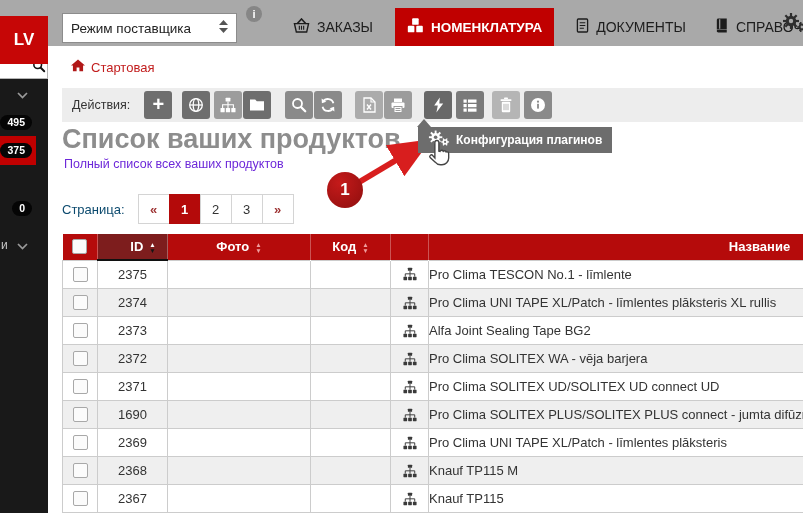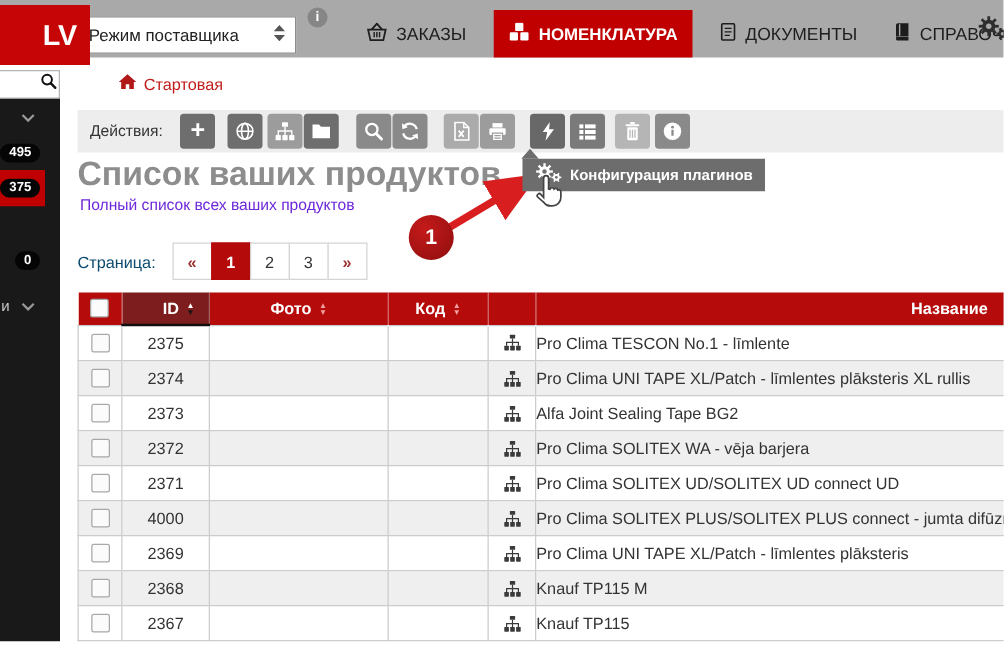--- a/index.html
+++ b/index.html
@@ -1,38 +1,38 @@
 <!DOCTYPE html>
 <html><head>
 <meta charset="utf-8">
 <style>
   html,body{margin:0;padding:0;background:#fff;}
   .screen{position:relative;width:803px;height:516px;overflow:hidden;background:#fff;
           font-family:"Liberation Sans",sans-serif;-webkit-font-smoothing:antialiased;}
   
   .topbar{position:absolute;left:0;top:0;width:803px;height:46px;background:#a9a9a9;}
-  .logo{position:absolute;left:0;top:4px;width:48px;height:48px;background:#c60606;color:#fff;
-        display:flex;align-items:center;justify-content:center;font-size:23px;font-weight:bold;z-index:3;padding-left:24px;}
+  .logo{position:absolute;left:0;top:16px;width:48px;height:48px;background:#c60606;color:#fff;
+        display:flex;align-items:center;justify-content:center;font-size:17px;font-weight:bold;z-index:3;}
   .mode-select{position:absolute;left:62px;top:13px;width:175px;height:30px;background:#fff;
         border:1px solid #8c8c8c;box-sizing:border-box;display:flex;align-items:center;
         padding:0 8px;font-size:13.5px;color:#222;cursor:pointer;}
   .mode-select .val{flex:1;}
   .info-badge{position:absolute;left:246px;top:6px;width:16px;height:16px;border-radius:50%;
         background:#868686;color:#fff;font-size:11px;font-weight:bold;display:flex;
         align-items:center;justify-content:center;}
   .nav{position:absolute;left:287px;top:8px;height:38px;display:flex;align-items:stretch;}
   .nav-item{display:flex;align-items:center;gap:7px;font-size:14px;color:#1d1d1d;
         padding:0 6px;margin-right:16px;cursor:pointer;white-space:nowrap;}
   .nav-item.active{background:#c00000;color:#fff;padding:0 12px;font-weight:bold;font-size:13.5px;}
   .nav-gear{position:absolute;left:782px;top:12px;}
   
   .searchbox{position:absolute;left:0;top:56px;width:48px;height:23px;background:#fff;
         border:1px solid #b5b5b5;border-left:none;box-sizing:border-box;display:flex;align-items:center;}
   .searchbox input{border:none;outline:none;width:28px;height:19px;font-size:12px;padding:0 2px;}
-  .breadcrumb{position:absolute;left:95px;top:59px;display:flex;align-items:center;gap:6px;
+  .breadcrumb{position:absolute;left:71px;top:59px;display:flex;align-items:center;gap:6px;
         font-size:13px;color:#c21d1d;cursor:pointer;}
   
   .sidebar{position:absolute;left:0;top:79px;width:48px;height:434px;background:#191919;}
   .sb-item{position:absolute;left:0;width:36px;display:flex;align-items:center;cursor:pointer;}
   .sb-pill{position:absolute;right:4px;background:#050505;color:#fff;font-size:10.5px;font-weight:bold;
         border-radius:9px;padding:2px 7px;line-height:11px;}
   .sb-red{background:#c00000;}
   .sb-chev{position:absolute;right:8px;}
   .sb-word{position:absolute;left:1px;color:#c8c8c8;font-size:12px;}
   
@@ -478,21 +478,21 @@
               </g>
               <path d="M8 4.4v3.4 M2.6 11V7.8h10.8V11 M8 7.8V11" stroke="#3a3a3a" fill="none" stroke-width="1.1"></path>
             </svg>
           </td>
         <td class="td-name">Pro Clima SOLITEX UD/SOLITEX UD connect UD</td>
       </tr>
       <tr class="alt">
         <td class="td-center">
             <div class="cb"></div>
           </td>
-        <td class="td-center">4000</td>
+        <td class="td-center">1690</td>
         <td></td>
         <td></td>
         <td class="td-center">
             <svg class="rowicon" width="14" height="14" viewBox="0 0 16 16">
               <g fill="#3a3a3a">
                 <rect x="5.6" y="0.8" width="4.8" height="3.6" rx="0.5"></rect>
                 <rect x="0.5" y="11" width="4.2" height="4.2" rx="0.5"></rect>
                 <rect x="5.9" y="11" width="4.2" height="4.2" rx="0.5"></rect>
                 <rect x="11.3" y="11" width="4.2" height="4.2" rx="0.5"></rect>
               </g>

